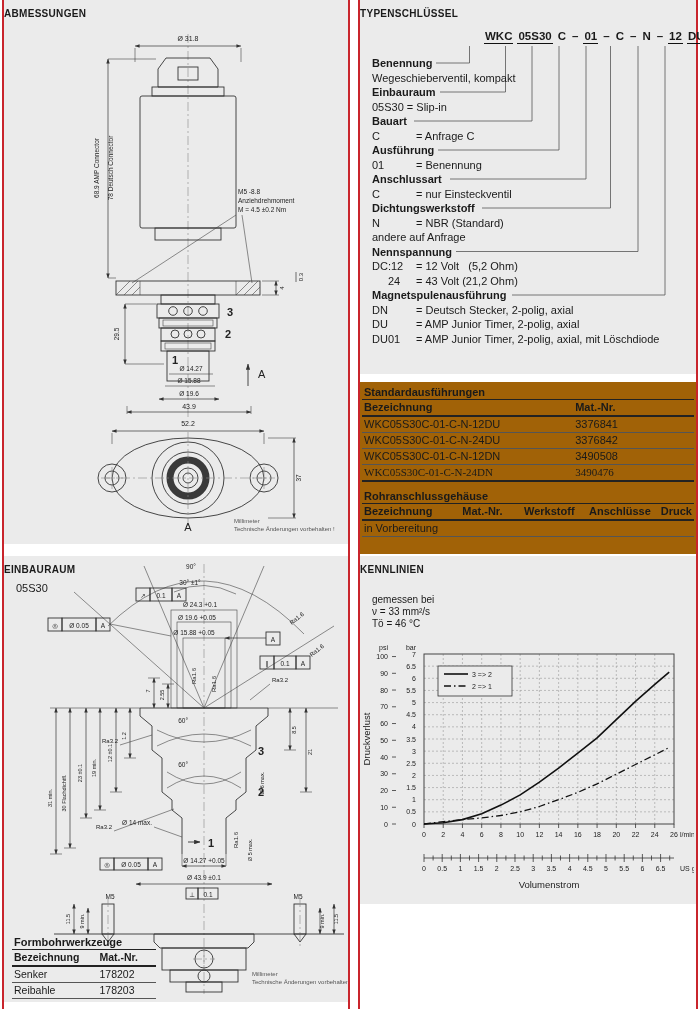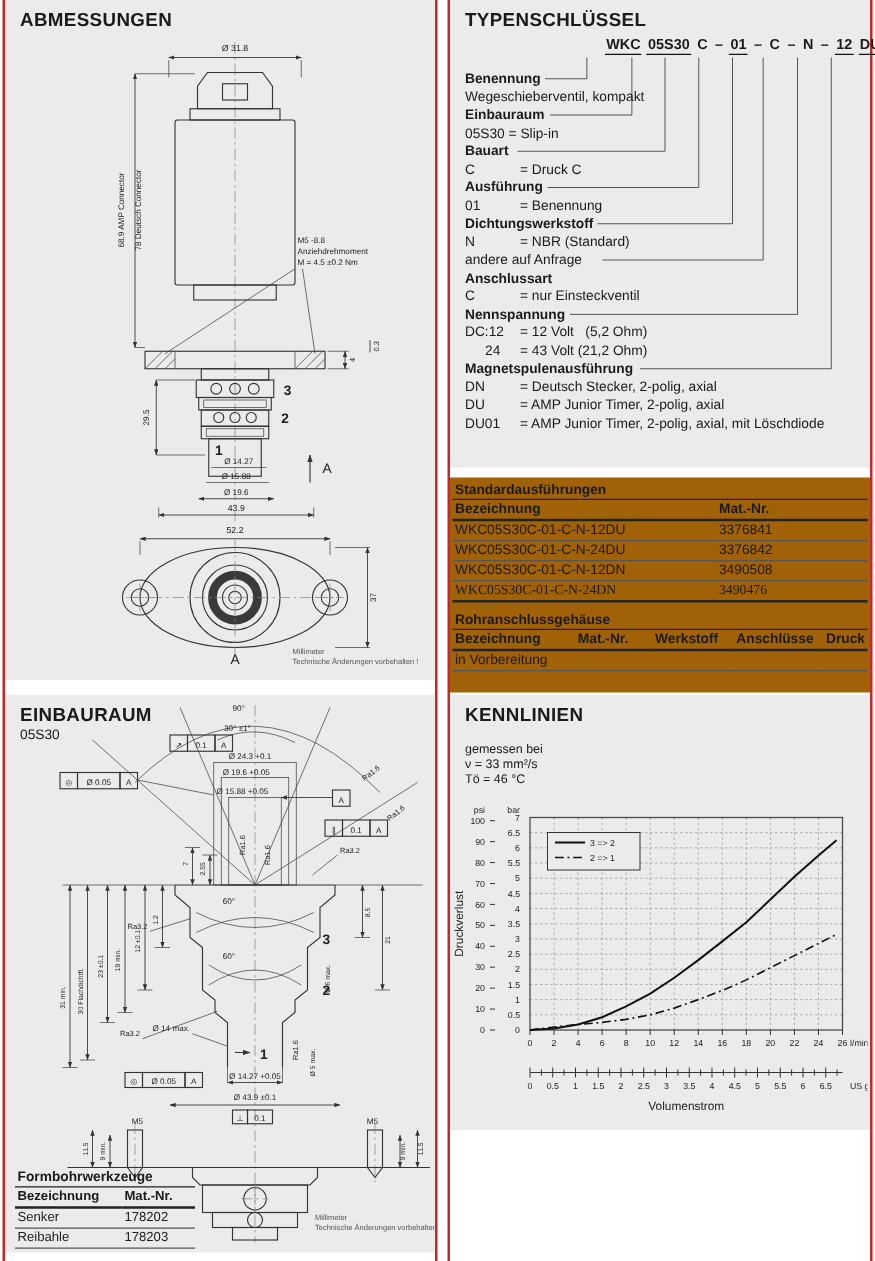--- a/index.html
+++ b/index.html
@@ -6,21 +6,21 @@
   body{width:700px;height:1009px;background:#fff;font-family:"Liberation Sans",sans-serif;color:#1a1a1a;position:relative;overflow:hidden;}
   .col{position:absolute;top:0;bottom:0;box-sizing:border-box;border-left:2px solid #c9252c;border-right:2px solid #c9252c;}
   .col-left{left:2px;width:348px;}
   .col-right{left:358px;width:340px;}
   .panel{position:absolute;left:0;right:0;background:#ebebeb;}
   .p-abm{top:0;height:544px;}
   .p-ein{top:556px;height:446px;}
   .p-typ{top:0;height:374px;}
   .p-ken{top:556px;height:348px;}
   .tables-block{position:absolute;left:0;right:0;top:382px;height:172px;background:#a16207;padding:4px 2px 0 2px;box-sizing:border-box;}
-  .sec-title{position:absolute;top:8px;left:12px;font-size:15px;font-weight:bold;letter-spacing:.3px;z-index:3;}
+  .sec-title{position:absolute;top:8px;left:0;font-size:10px;font-weight:bold;letter-spacing:.3px;z-index:3;}
   .sub-title{position:absolute;top:26px;left:12px;font-size:11px;z-index:3;}
   svg{display:block;}
   svg text{fill:#222;font-family:"Liberation Sans",sans-serif;}
   .dwg{position:absolute;left:2px;z-index:1;}
   .ln{stroke:#333;stroke-width:0.9;fill:none;}
   .thin{stroke:#444;stroke-width:0.6;fill:none;}
   .dim{stroke:#333;stroke-width:0.7;fill:none;}
   .cl{stroke:#888;stroke-width:0.6;stroke-dasharray:9 3 2 3;fill:none;}
   .t6{font-size:6px;} .t65{font-size:6.5px;} .t55{font-size:5.5px;} .t7{font-size:7px;}
   .t9{font-size:9.5px;} .t11{font-size:11px;} .bold{font-weight:bold;} .mid{text-anchor:middle;} .end{text-anchor:end;}
@@ -393,34 +393,34 @@
       <div class="ts-entry">
         <div class="ts-label">Benennung</div>
         <div class="ts-line"><span>Wegeschieberventil, kompakt</span></div>
       </div>
       <div class="ts-entry">
         <div class="ts-label">Einbauraum</div>
         <div class="ts-line"><span>05S30 = Slip-in</span></div>
       </div>
       <div class="ts-entry">
         <div class="ts-label">Bauart</div>
-        <div class="ts-line"><span class="ts-code">C</span><span>= Druck C</span></div>
+        <div class="ts-line"><span class="ts-code">C</span><span>= Anfrage C</span></div>
       </div>
       <div class="ts-entry">
         <div class="ts-label">Ausführung</div>
         <div class="ts-line"><span class="ts-code">01</span><span>= Benennung</span></div>
+      </div>
+      <div class="ts-entry">
+        <div class="ts-label">Anschlussart</div>
+        <div class="ts-line"><span class="ts-code">C</span><span>= nur Einsteckventil</span></div>
       </div>
       <div class="ts-entry">
         <div class="ts-label">Dichtungswerkstoff</div>
         <div class="ts-line"><span class="ts-code">N</span><span>= NBR (Standard)</span></div>
         <div class="ts-line"><span>andere auf Anfrage</span></div>
-      </div>
-      <div class="ts-entry">
-        <div class="ts-label">Anschlussart</div>
-        <div class="ts-line"><span class="ts-code">C</span><span>= nur Einsteckventil</span></div>
       </div>
       <div class="ts-entry">
         <div class="ts-label">Nennspannung</div>
         <div class="ts-line"><span class="ts-code">DC:12</span><span>= 12 Volt   (5,2 Ohm)</span></div>
         <div class="ts-line"><span class="ts-code indent">24</span><span>= 43 Volt (21,2 Ohm)</span></div>
       </div>
       <div class="ts-entry">
         <div class="ts-label">Magnetspulenausführung</div>
         <div class="ts-line"><span class="ts-code">DN</span><span>= Deutsch Stecker, 2-polig, axial</span></div>
         <div class="ts-line"><span class="ts-code">DU</span><span>= AMP Junior Timer, 2-polig, axial</span></div>

